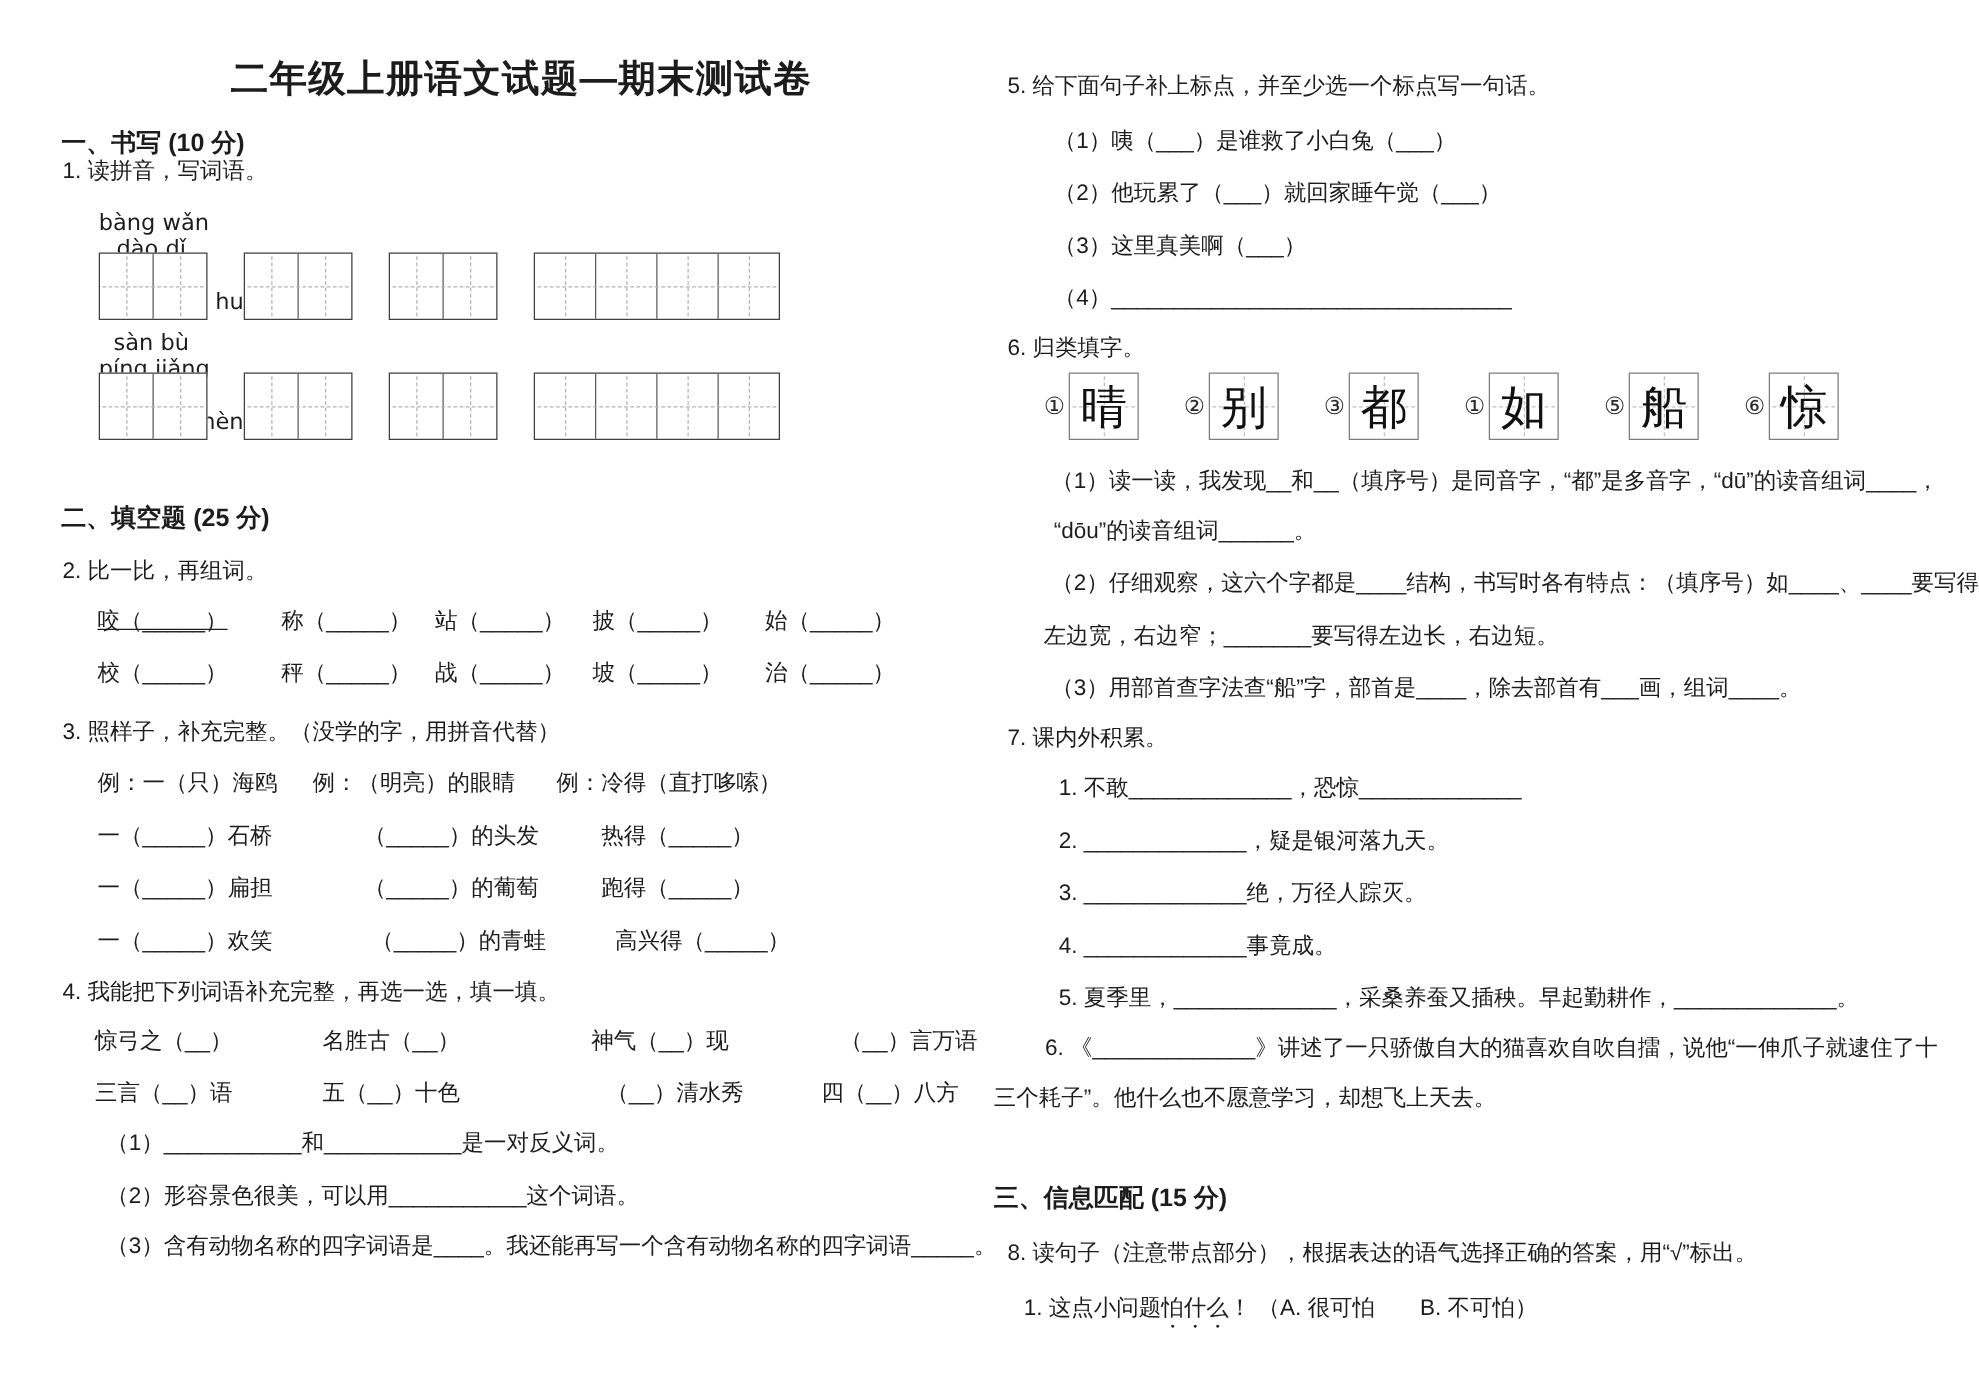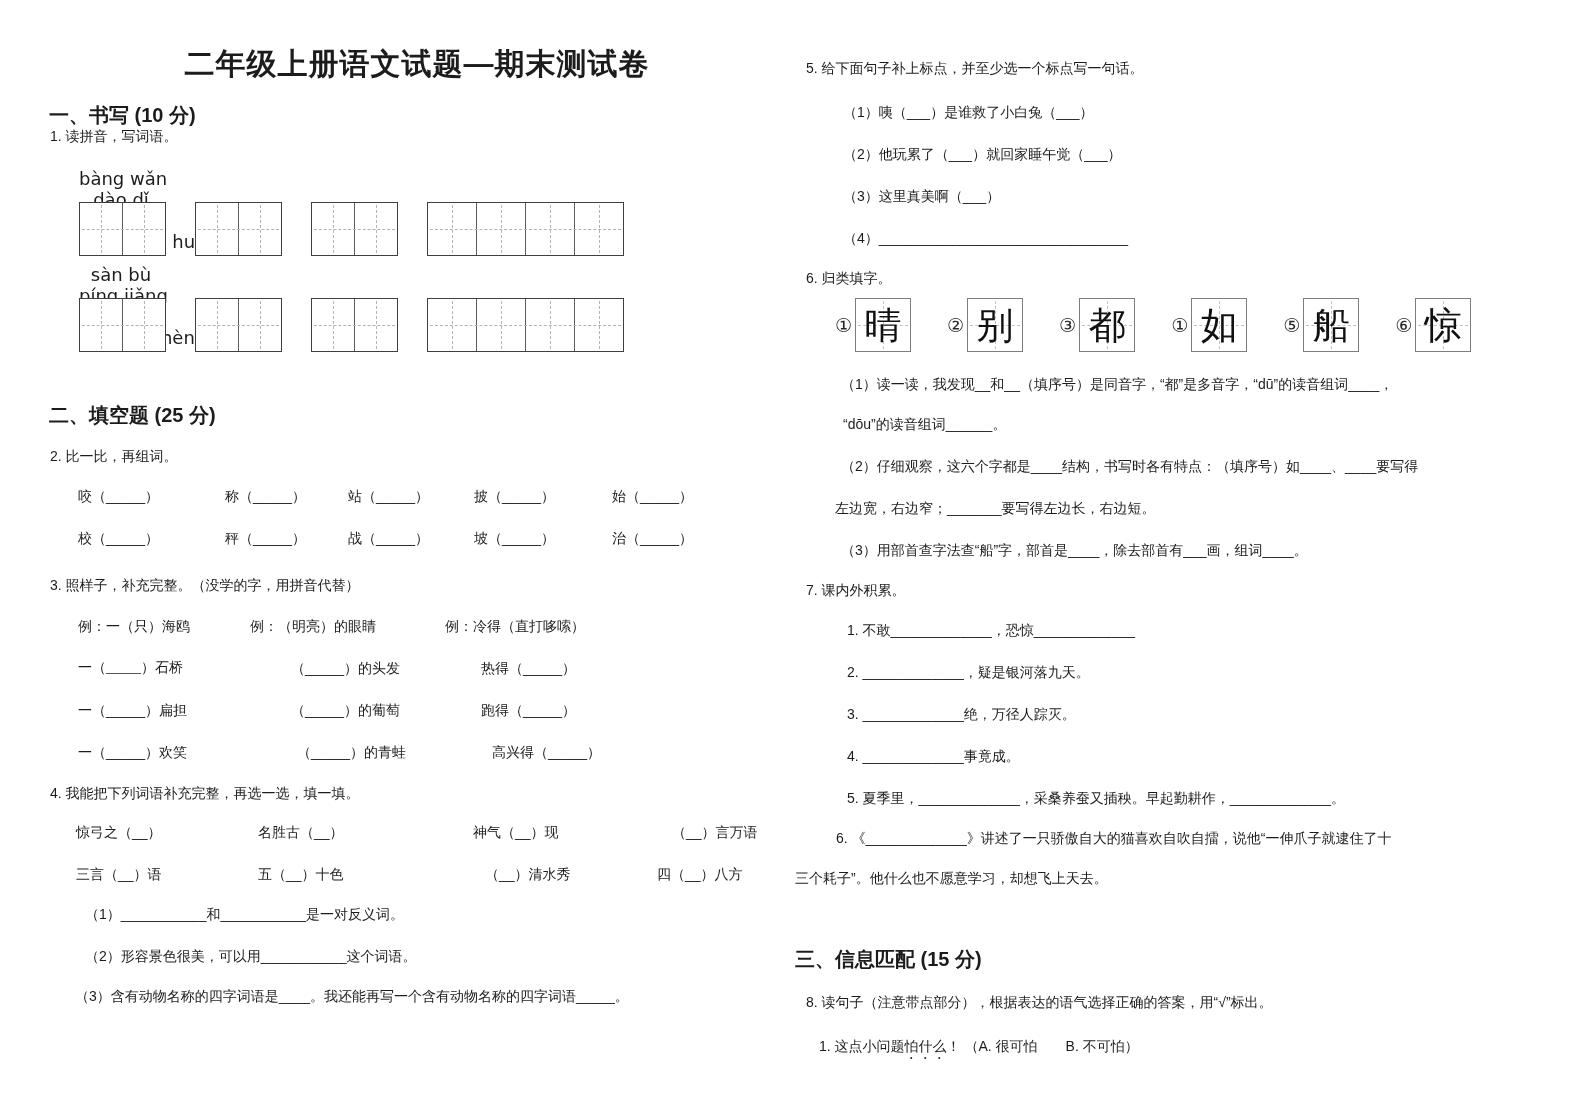--- a/index.html
+++ b/index.html
@@ -8,21 +8,21 @@
     font-family:"Liberation Sans","DejaVu Sans",sans-serif;
     position:relative;overflow:hidden;
   }
   .col{position:absolute;top:0;}
   #left-col{left:47px;width:740px;}
   #right-col{left:795px;width:788px;}
 
   .title{margin-top:46px;height:36px;line-height:36px;font-size:30px;font-weight:700;
          text-align:center;letter-spacing:1px;white-space:nowrap;}
   .sec-head{height:22px;line-height:22px;font-size:20px;font-weight:700;white-space:nowrap;}
-  .line{height:20px;line-height:20px;font-size:14px;white-space:nowrap;}
+  .line{height:20px;line-height:20px;font-size:18px;white-space:nowrap;}
   .flexrow{display:flex;}
   .flexrow > span{display:inline-block;}
 
   
   .py-row{display:flex;margin-left:32px;flex-direction:column;}
   .py{font-family:"DejaVu Sans",sans-serif;font-size:18px;text-align:center;white-space:nowrap;}
   .py.w2{width:84px;margin-right:30px;}
   .py.w4{width:193px;}
 
   
@@ -114,21 +114,21 @@
         <div class="gcell"></div>
         <div class="gcell"></div>
       </div>
   </div>
 
   <div class="sec-head" style="margin-top:52px;margin-left:2px;">二、填空题 (25 分)</div>
 
   <div class="line" style="margin-top:20px;margin-left:3px;">2. 比一比，再组词。</div>
 
   <div class="line flexrow" style="margin-top:20px;margin-left:31px;">
-    <span style="width:147px;">咬（_____）</span>
+    <span style="width:147px;text-decoration:underline;">咬（_____）</span>
     <span style="width:123px;">称（_____）</span>
     <span style="width:126px;">站（_____）</span>
     <span style="width:138px;">披（_____）</span>
     <span>始（_____）</span>
   </div>
   <div class="line flexrow" style="margin-top:22px;margin-left:31px;">
     <span style="width:147px;">校（_____）</span>
     <span style="width:123px;">秤（_____）</span>
     <span style="width:126px;">战（_____）</span>
     <span style="width:138px;">坡（_____）</span>
@@ -136,21 +136,21 @@
   </div>
 
   <div class="line" style="margin-top:26px;margin-left:3px;height:22px;line-height:22px;">3. 照样子，补充完整。（没学的字，用拼音代替）</div>
 
   <div class="line flexrow" style="margin-top:20px;margin-left:31px;">
     <span style="width:172px;">例：一（只）海鸥</span>
     <span style="width:195px;">例：（明亮）的眼睛</span>
     <span>例：冷得（直打哆嗦）</span>
   </div>
   <div class="line flexrow" style="margin-top:22px;margin-left:31px;">
-    <span style="width:213px;font-family:Liberation Serif, serif;">一（_____）石桥</span>
+    <span style="width:213px;">一（_____）石桥</span>
     <span style="width:190px;">（_____）的头发</span>
     <span>热得（_____）</span>
   </div>
   <div class="line flexrow" style="margin-top:22px;margin-left:31px;">
     <span style="width:213px;">一（_____）扁担</span>
     <span style="width:190px;">（_____）的葡萄</span>
     <span>跑得（_____）</span>
   </div>
   <div class="line flexrow" style="margin-top:22px;margin-left:31px;">
     <span style="width:219px;">一（_____）欢笑</span>
@@ -168,21 +168,21 @@
   </div>
   <div class="line flexrow" style="margin-top:22px;margin-left:29px;">
     <span style="width:182px;">三言（__）语</span>
     <span style="width:227px;">五（__）十色</span>
     <span style="width:172px;">（__）清水秀</span>
     <span>四（__）八方</span>
   </div>
 
   <div class="line" style="margin-top:20px;margin-left:38px;">（1）___________和___________是一对反义词。</div>
   <div class="line" style="margin-top:22px;margin-left:38px;">（2）形容景色很美，可以用___________这个词语。</div>
-  <div class="line" style="margin-top:20px;margin-left:28px;">（3）含有动物名称的四字词语是____。我还能再写一个含有动物名称的四字词语_____。</div>
+  <div class="line" style="margin-top:20px;margin-left:38px;">（3）含有动物名称的四字词语是____。我还能再写一个含有动物名称的四字词语_____。</div>
 
 </div>
 
 <div class="col" id="right-col">
 
   <div class="line" style="margin-top:58px;margin-left:11px;">5. 给下面句子补上标点，并至少选一个标点写一句话。</div>
   <div class="line" style="margin-top:24px;margin-left:48px;">（1）咦（___）是谁救了小白兔（___）</div>
   <div class="line" style="margin-top:22px;margin-left:48px;">（2）他玩累了（___）就回家睡午觉（___）</div>
   <div class="line" style="margin-top:22px;margin-left:48px;">（3）这里真美啊（___）</div>
   <div class="line" style="margin-top:22px;margin-left:48px;">（4）________________________________</div>

